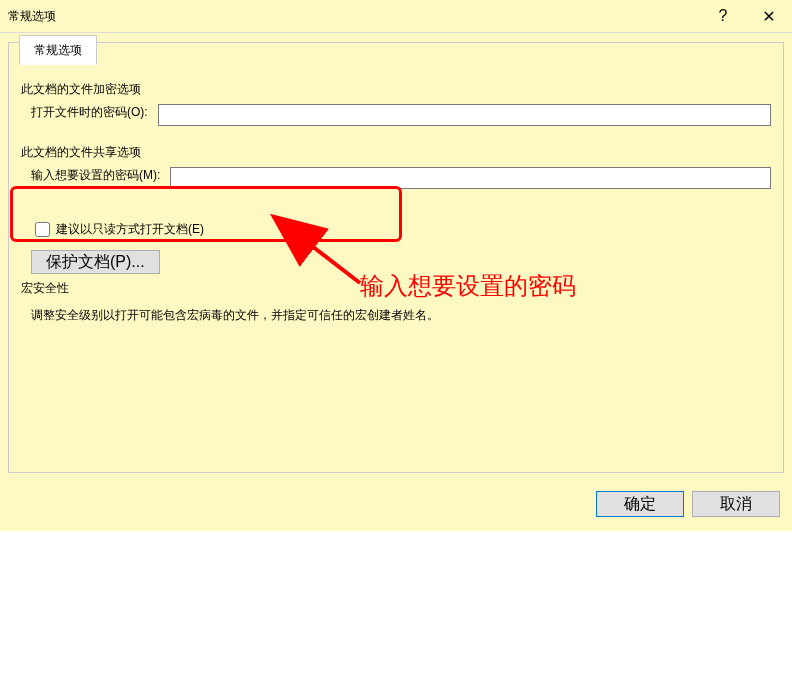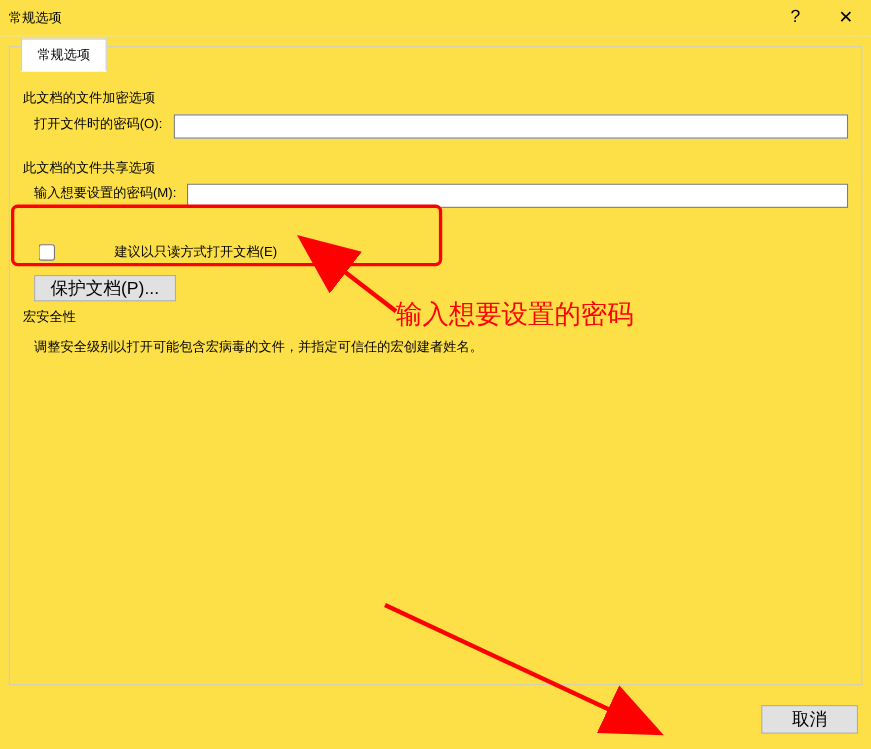--- a/index.html
+++ b/index.html
@@ -6,22 +6,22 @@
     margin: 0;
     padding: 0;
     font-family: "Microsoft YaHei", "SimSun", sans-serif;
     font-size: 12px;
     color: #000;
     background: #fff;
   }
   .window {
     position: relative;
     width: 792px;
-    height: 681px;
-    background: #fde047;
+    height: 531px;
+    background: #fef9c3;
     box-sizing: border-box;
   }
   .titlebar {
     position: relative;
     height: 32px;
     display: flex;
     align-items: center;
     padding-left: 8px;
     border-bottom: 1px solid #ddd;
   }
@@ -86,21 +86,20 @@
     height: 22px;
     border: 1px solid #7a7a7a;
     background: #fff;
     box-sizing: border-box;
   }
   .checkbox-row {
     display: flex;
     align-items: center;
     margin-left: 10px;
     margin-top: 30px;
-    gap: 48px;
   }
   .checkbox-row input[type=checkbox] {
     width: 15px;
     height: 15px;
     margin-right: 6px;
   }
   .btn {
     height: 24px;
     padding: 0 14px;
     border: 1px solid #adadad;
@@ -204,20 +203,21 @@
     <button class="btn protect-btn">保护文档(P)...</button>
 
     
     <div class="section-title2">宏安全性</div>
     <div class="macro-row">
       <div class="macro-text">调整安全级别以打开可能包含宏病毒的文件，并指定可信任的宏创建者姓名。</div>
     </div>
   </div>
 
   <div class="footer">
+    <button class="btn primary">确定</button>
     <button class="btn">取消</button>
   </div>
 
   <div class="annot-highlight" style="left:10px; top:186px; width:386px; height:50px;"></div>
 
   <svg class="annot" style="left:0; top:0; width:792px; height:681px;">
     <defs>
       <marker id="arrowHeadTop" markerWidth="14" markerHeight="12" refX="2" refY="6" orient="auto">
         <path d="M0,0 L14,6 L0,12 Z" fill="#ff0000"></path>
       </marker>

